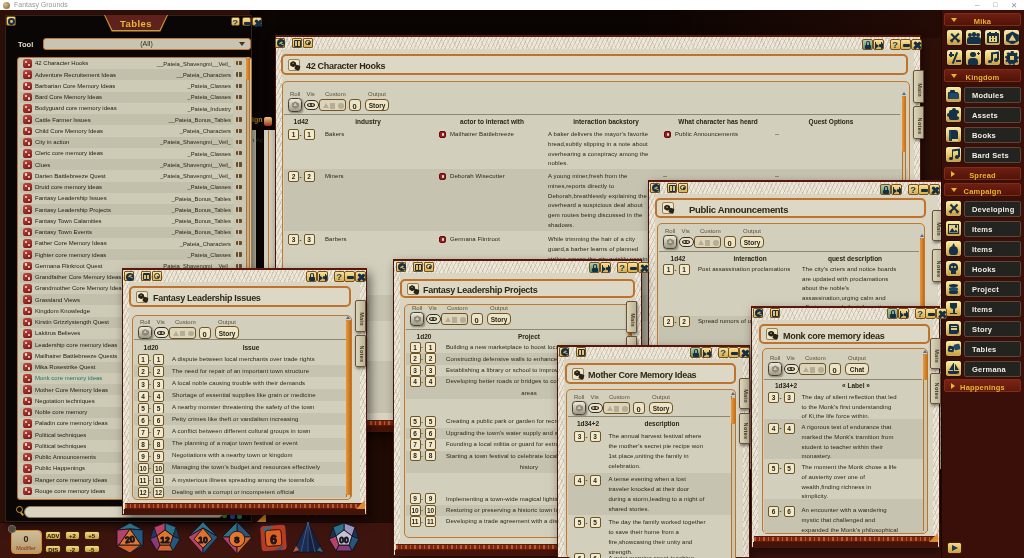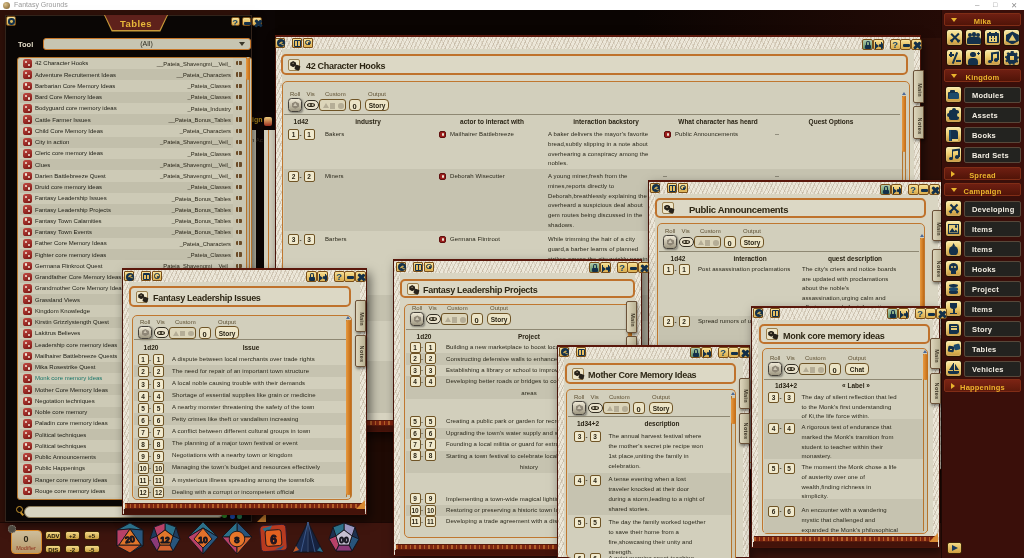--- a/index.html
+++ b/index.html
@@ -1397,21 +1397,21 @@
 <div class="slb" style="top:340.5px;">
     <s>Tables</s>
   </div>
 <div class="sic" style="left:944.5px;top:360px;">
     <span class="a" style="left:2.8px;top:10px;width:10.6px;height:3px;background:#14314b;border-radius:0 0 45% 45%;"></span>
     <span class="a" style="left:7.6px;top:2px;width:1.4px;height:8px;background:#14314b;"></span>
     <span class="a" style="left:3.4px;top:2.6px;width:4.2px;height:6.6px;background:#14314b;clip-path:polygon(100% 0,100% 100%,0 100%);"></span>
     <span class="a" style="left:9.4px;top:2.6px;width:4.2px;height:6.6px;background:#14314b;clip-path:polygon(0 0,100% 100%,0 100%);"></span>
   </div>
 <div class="slb" style="top:360.5px;">
-    <s>Vehicles</s>
+    <s>Germana</s>
   </div>
 <div class="shead" style="top:379px;background:linear-gradient(180deg,#7c2414,#5e1a0c);">
     <i class="r"></i>
     <s style="color:#f0b22c;">Happenings</s>
   </div>
 <div class="a" style="left:946.5px;top:542px;width:15px;height:12px;background:linear-gradient(180deg,#f3da84,#cf9f42);border:1px solid #3a2408;border-radius:2.5px;">
     <span class="a" style="left:4.5px;top:2.2px;width:0;height:0;border-top:3.6px solid transparent;border-bottom:3.6px solid transparent;border-left:6px solid #17395c;"></span>
   </div>
 <div class="a" style="left:10.5px;top:529.5px;width:31px;height:24.5px;border:1.6px solid #d98b2a;border-radius:4px;background:linear-gradient(180deg,#cdbd9b,#b89a6a);">
     <span class="a" style="left:0;right:0;top:3px;text-align:center;font-size:9px;font-weight:bold;color:#2a2415;">0</span>

